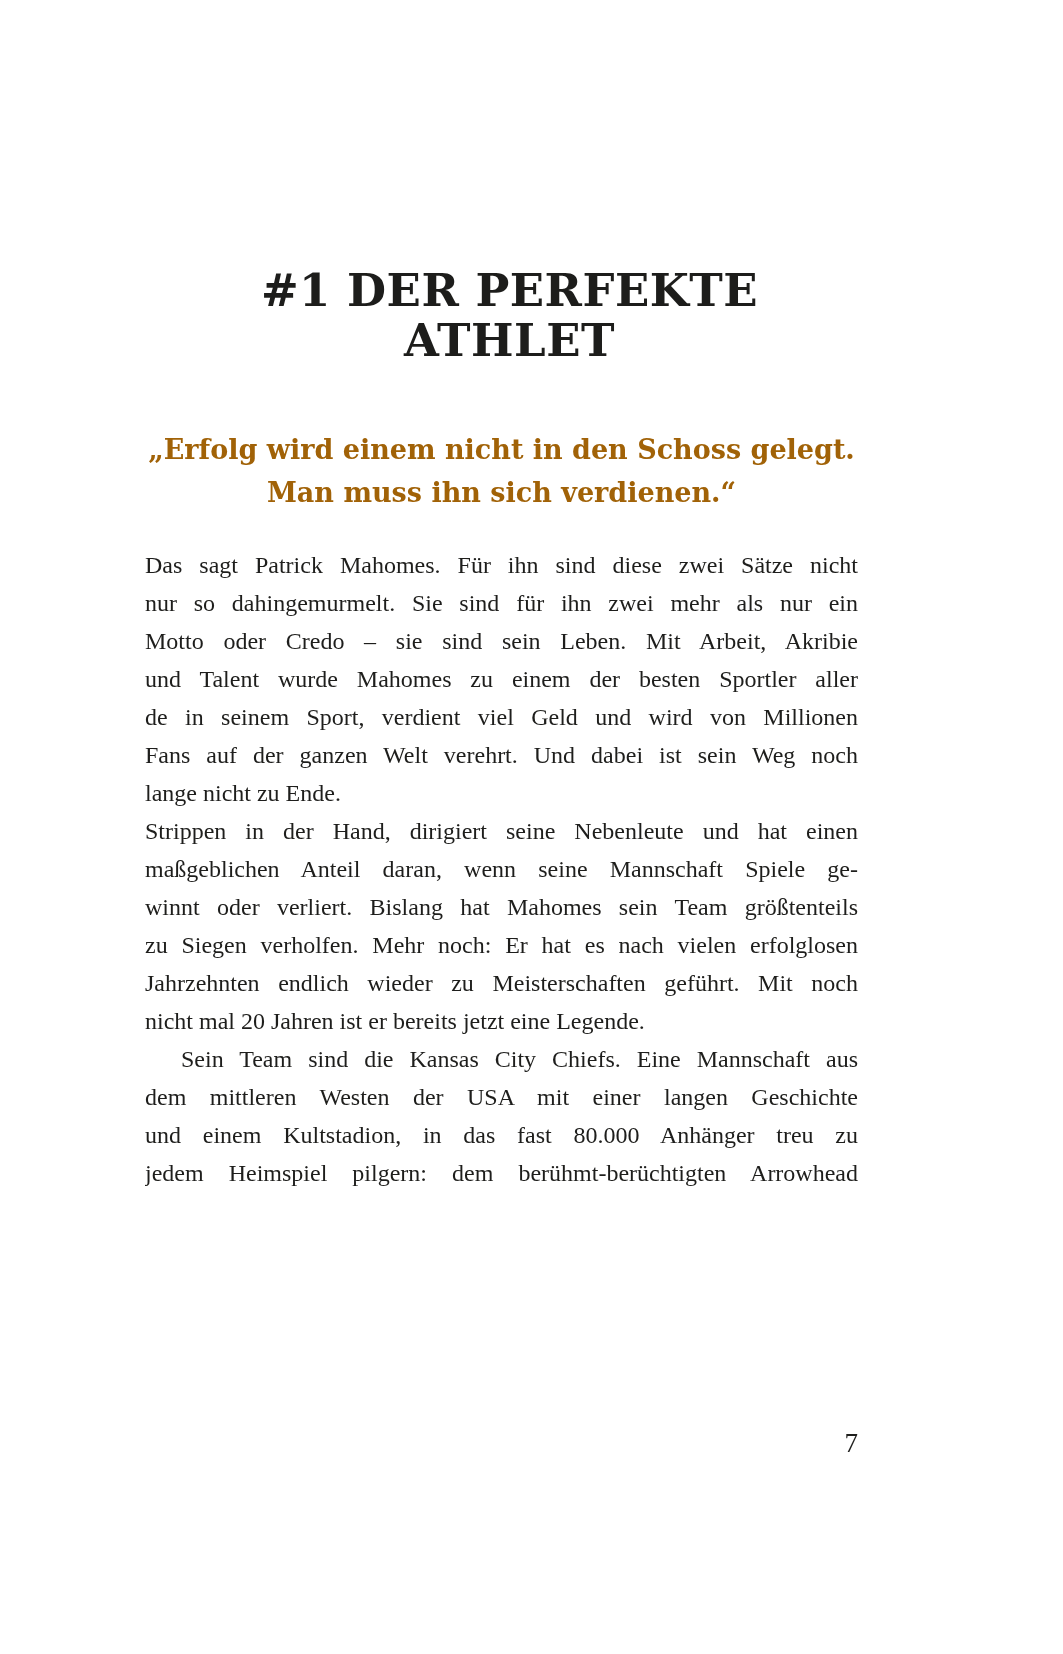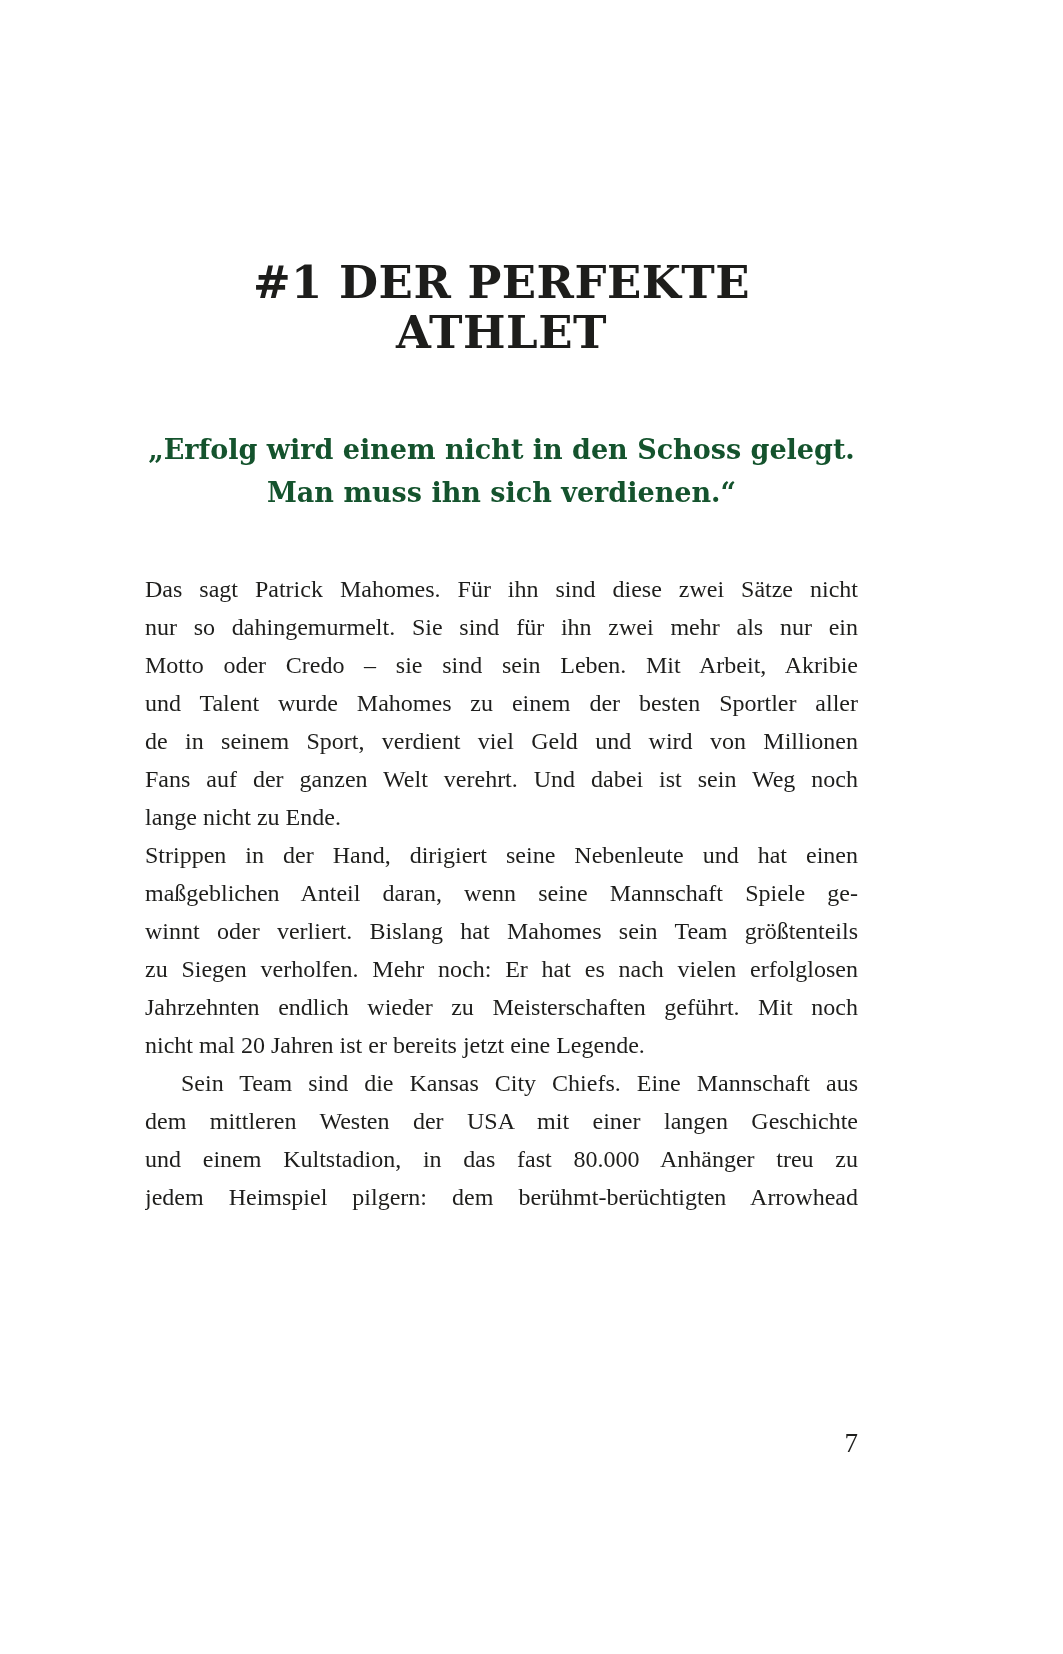--- a/index.html
+++ b/index.html
@@ -14,44 +14,44 @@
     background: #ffffff;
     color: #1d1d1b;
     font-family: "Liberation Serif", serif;
     overflow: hidden;
   }
   .chapter-title {
     position: absolute;
     top: 258px;
     left: 145px;
     width: 713px;
-    margin: 0;
+    margin: 8px;
     text-align: center;
     font-family: "DejaVu Serif", serif;
     font-weight: 700;
     font-size: 45px;
     line-height: 1.1;
     letter-spacing: 0.5px;
     color: #1d1d1b;
   }
   .quote {
     position: absolute;
     top: 428px;
     left: 145px;
     width: 713px;
     text-align: center;
     font-family: "DejaVu Serif", serif;
     font-weight: 700;
     font-size: 27px;
     line-height: 43px;
-    color: #14532d;
+    color: #a16207;
   }
   .body-text {
     position: absolute;
-    top: 570px;
+    top: 546px;
     left: 145px;
     width: 713px;
     font-family: "Liberation Serif", serif;
     font-size: 24px;
     line-height: 38px;
     color: #1e1e1c;
   }
   .paragraph {
     margin: 0;
   }

